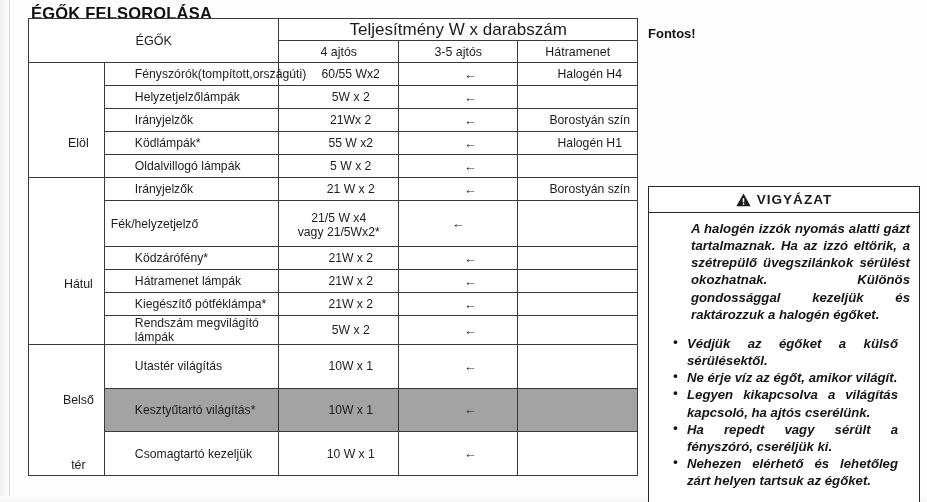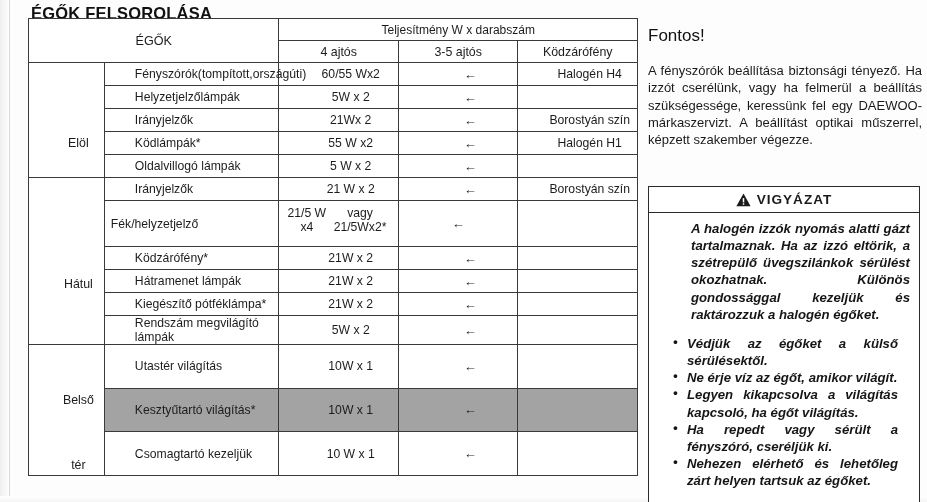--- a/index.html
+++ b/index.html
@@ -75,21 +75,21 @@
   .col-note    { width: 104px; }
 
   .hdr-main {
     height: 29px;
     text-align: left;
     padding-left: 9px;
     font-size: 12.6px;
   }
   .hdr-perf {
     height: 21px;
-    font-size: 12px;
+    font-size: 17px;
   }
   .hdr-sub {
     height: 21px;
     font-size: 12.4px;
   }
   .grp-cell {
     text-align: center;
     font-size: 12.4px;
   }
   .grp-cell .two-line { display: block; line-height: 1.45; margin-top: 47px; }
@@ -105,45 +105,45 @@
     white-space: nowrap;
   }
   .arrow-cell {
     text-align: center;
     font-size: 13px;
   }
   .row-std td { height: 22px; padding-left: 30px; }
   .row-tall td { height: 45px; }
   .val-two-line {
     display: flex;
-    flex-direction: row;
+    flex-direction: column;
     justify-content: center;
     height: 39px;
     padding-top: 3px;
     line-height: 1.15;
   }
   .val-two-line span { display: block; text-align: center; }
   .arrow-top {
     vertical-align: top;
     padding-top: 4px;
   }
   .shade td { background: #a3a3a3; }
 
   
   .right-col {
     position: absolute;
     left: 648px;
     top: 26px;
     width: 274px;
   }
   .important-head {
-    font-size: 17px;
-    font-weight: normal;
+    font-size: 13px;
+    font-weight: bold;
     color: #111;
-    margin-bottom: 16px;
+    margin-bottom: 5px;
   }
   .important-body {
     font-size: 13px;
     line-height: 1.33;
     text-align: justify;
     color: #1a1a1a;
   }
 
   .warn-box {
     position: absolute;
@@ -212,21 +212,21 @@
       <col class="col-note">
   </colgroup>
   <tbody id="table-body">
       <tr>
         <th class="hdr-main" rowspan="2" colspan="2">ÉGŐK</th>
         <th class="hdr-perf" colspan="3">Teljesítmény W x darabszám</th>
       </tr>
       <tr>
         <th class="hdr-sub">4 ajtós</th>
         <th class="hdr-sub">3-5 ajtós</th>
-        <th class="hdr-sub">Ködzárófény</th>
+        <th class="hdr-sub">Hátramenet</th>
       </tr>
       <tr class="row-std">
         <td class="grp-cell" rowspan="5">
           <span class="two-line">Elöl</span>
         </td>
         <td class="item-cell">Fényszórók(tompított,országúti)</td>
         <td class="val-cell">60/55 Wx2</td>
         <td class="arrow-cell">←</td>
         <td class="note-cell">Halogén H4</td>
       </tr>
@@ -318,37 +318,36 @@
         <td class="item-cell">Csomagtartó kezeljük</td>
         <td class="val-cell">10 W x 1</td>
         <td class="arrow-cell">←</td>
         <td class="note-cell"></td>
       </tr>
     </tbody>
 </table>
 
 <div class="right-col">
   <div class="important-head">Fontos!</div>
-  <div class="important-body">A fényszórók beállítása biztonsági tényező. Ha izzót cserélünk, vagy ha felmerül a beállítás szükségessége, keressünk fel egy DAEWOO-márkaszervizt. A beállítást optikai műszerrel, képzett szakember végezze.</div>
 </div>
 
 <div class="warn-box">
   <div class="warn-head">
     <span class="warn-tri">
       <svg width="15" height="14" viewBox="0 0 15 14" aria-hidden="true">
         <path d="M7.5 0.6 L14.6 13.3 L0.4 13.3 Z" fill="#1a1a1a"></path>
         <rect x="6.75" y="5.1" width="1.5" height="4.3" fill="#ffffff"></rect>
         <rect x="6.75" y="10.3" width="1.5" height="1.5" fill="#ffffff"></rect>
       </svg>
     </span>
     <span>VIGYÁZAT</span>
   </div>
   <div class="warn-body">
     <div class="warn-para">A halogén izzók nyomás alatti gázt tartalmaznak. Ha az izzó eltörik, a szétrepülő üvegszilánkok sérülést okozhatnak. Különös gondossággal kezeljük és raktározzuk a halogén égőket.</div>
     <ul class="warn-list" id="warn-list">
         <li>Védjük az égőket a külső sérülésektől.</li>
         <li>Ne érje víz az égőt, amikor világít.</li>
-        <li>Legyen kikapcsolva a világítás kapcsoló, ha égőt világítás.</li>
+        <li>Legyen kikapcsolva a világítás kapcsoló, ha ajtós cserélünk.</li>
         <li>Ha repedt vagy sérült a fényszóró, cseréljük ki.</li>
         <li>Nehezen elérhető és lehetőleg zárt helyen tartsuk az égőket.</li>
       </ul>
   </div>
 </div>
 
 </body></html>

